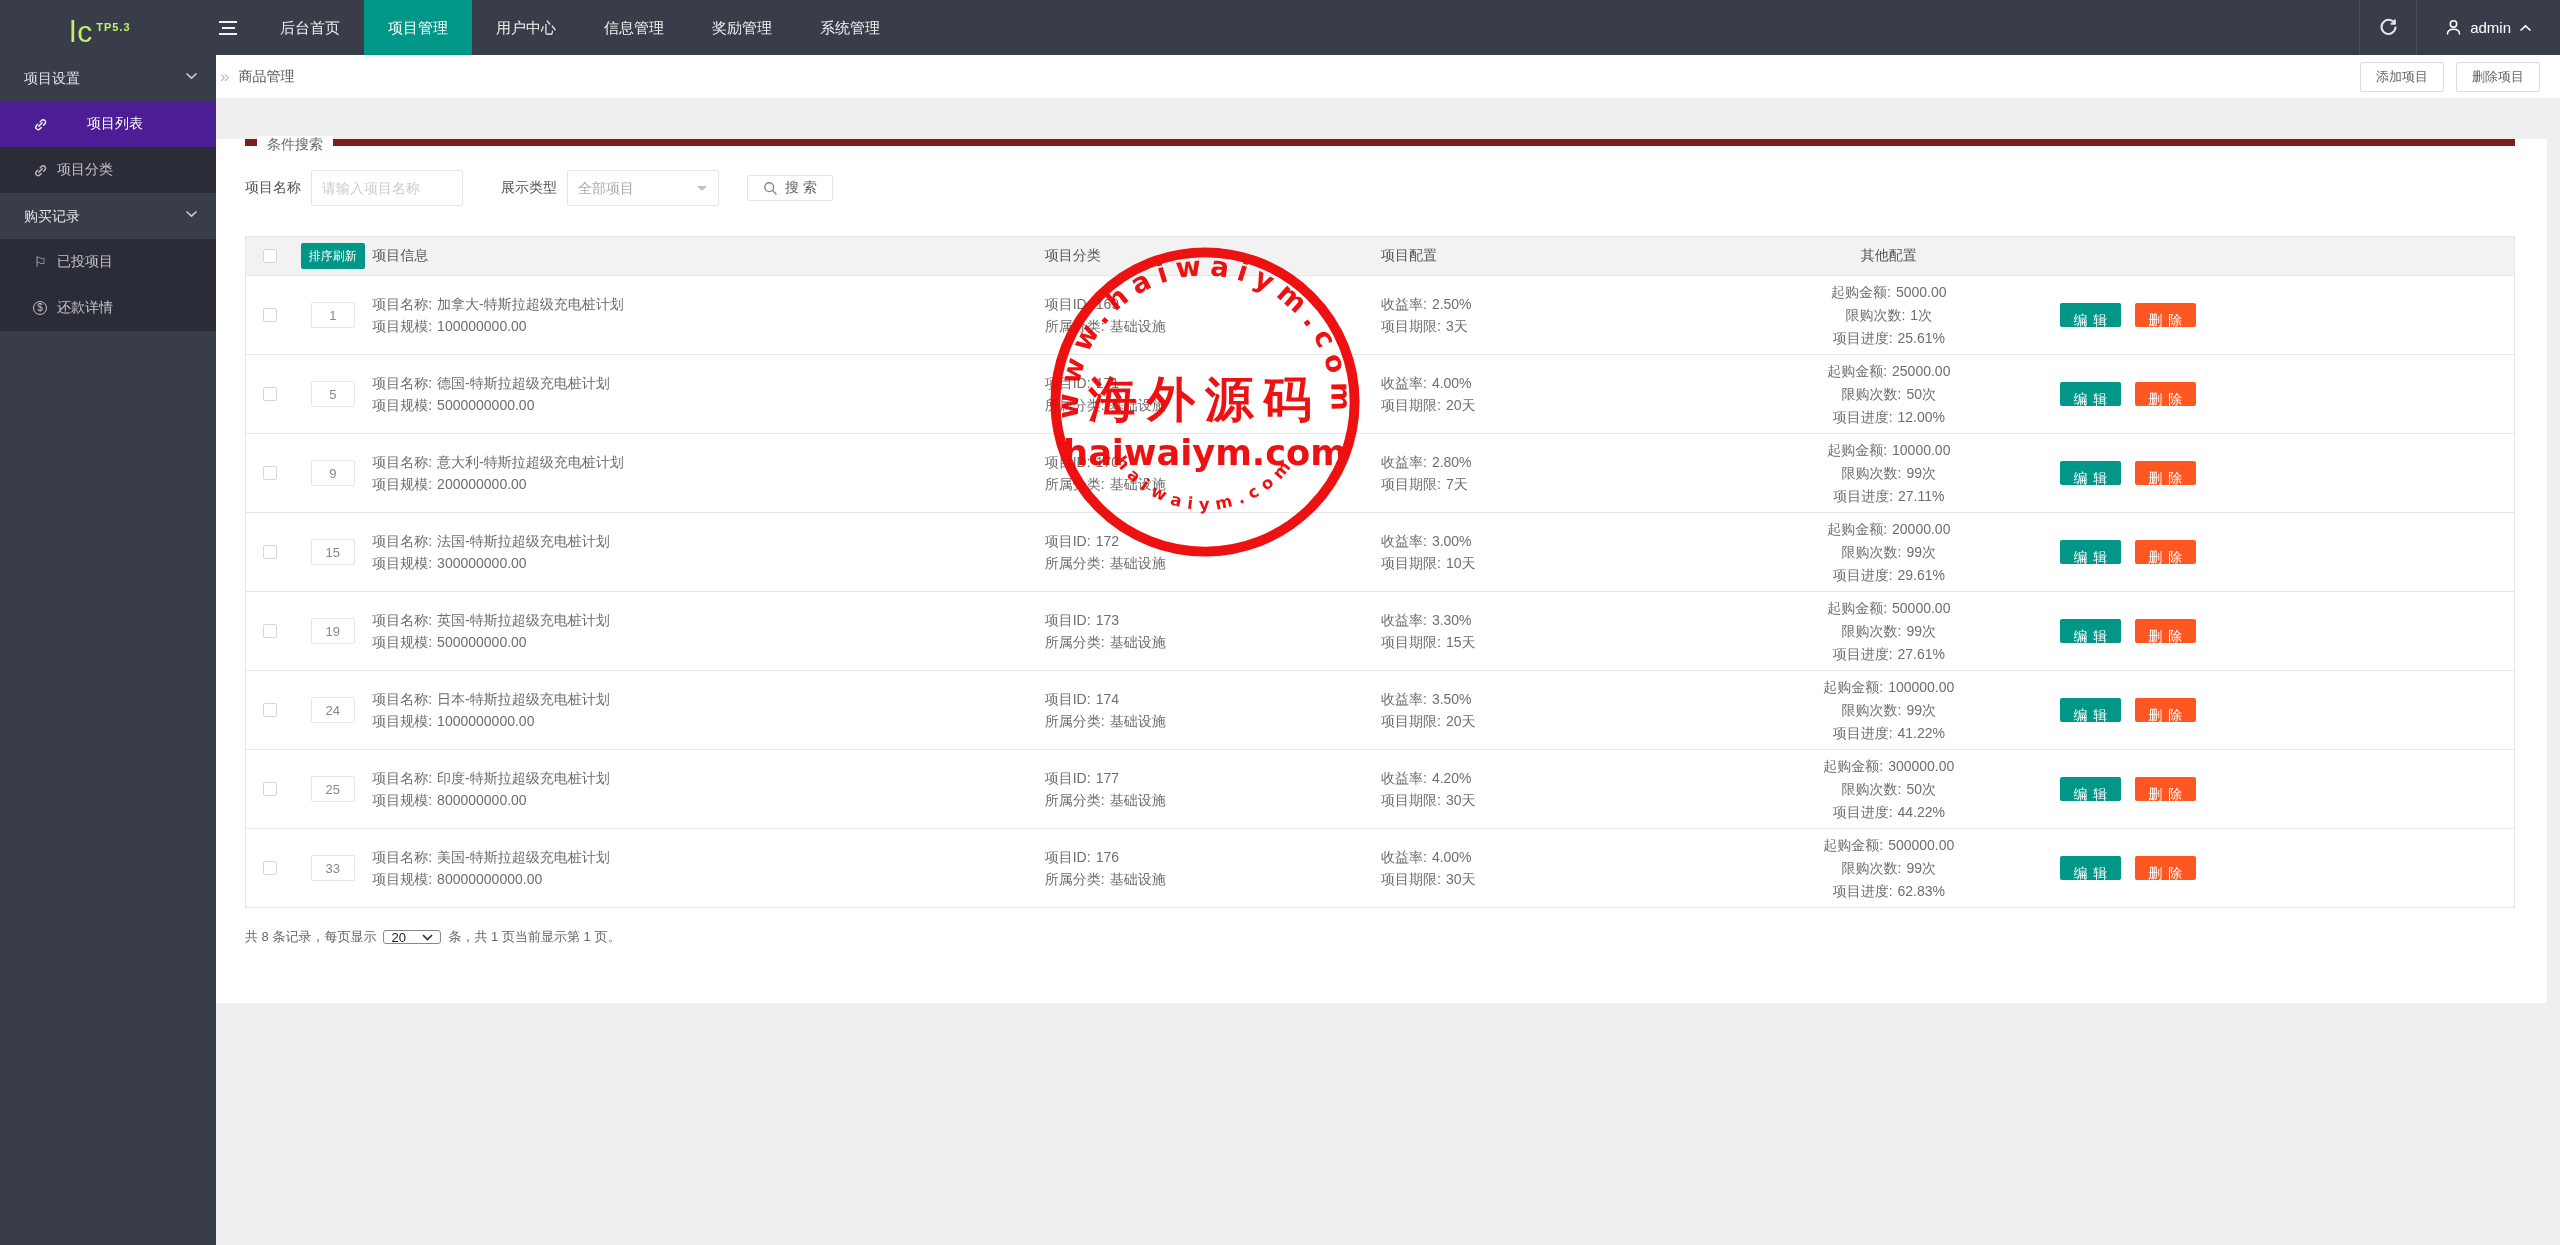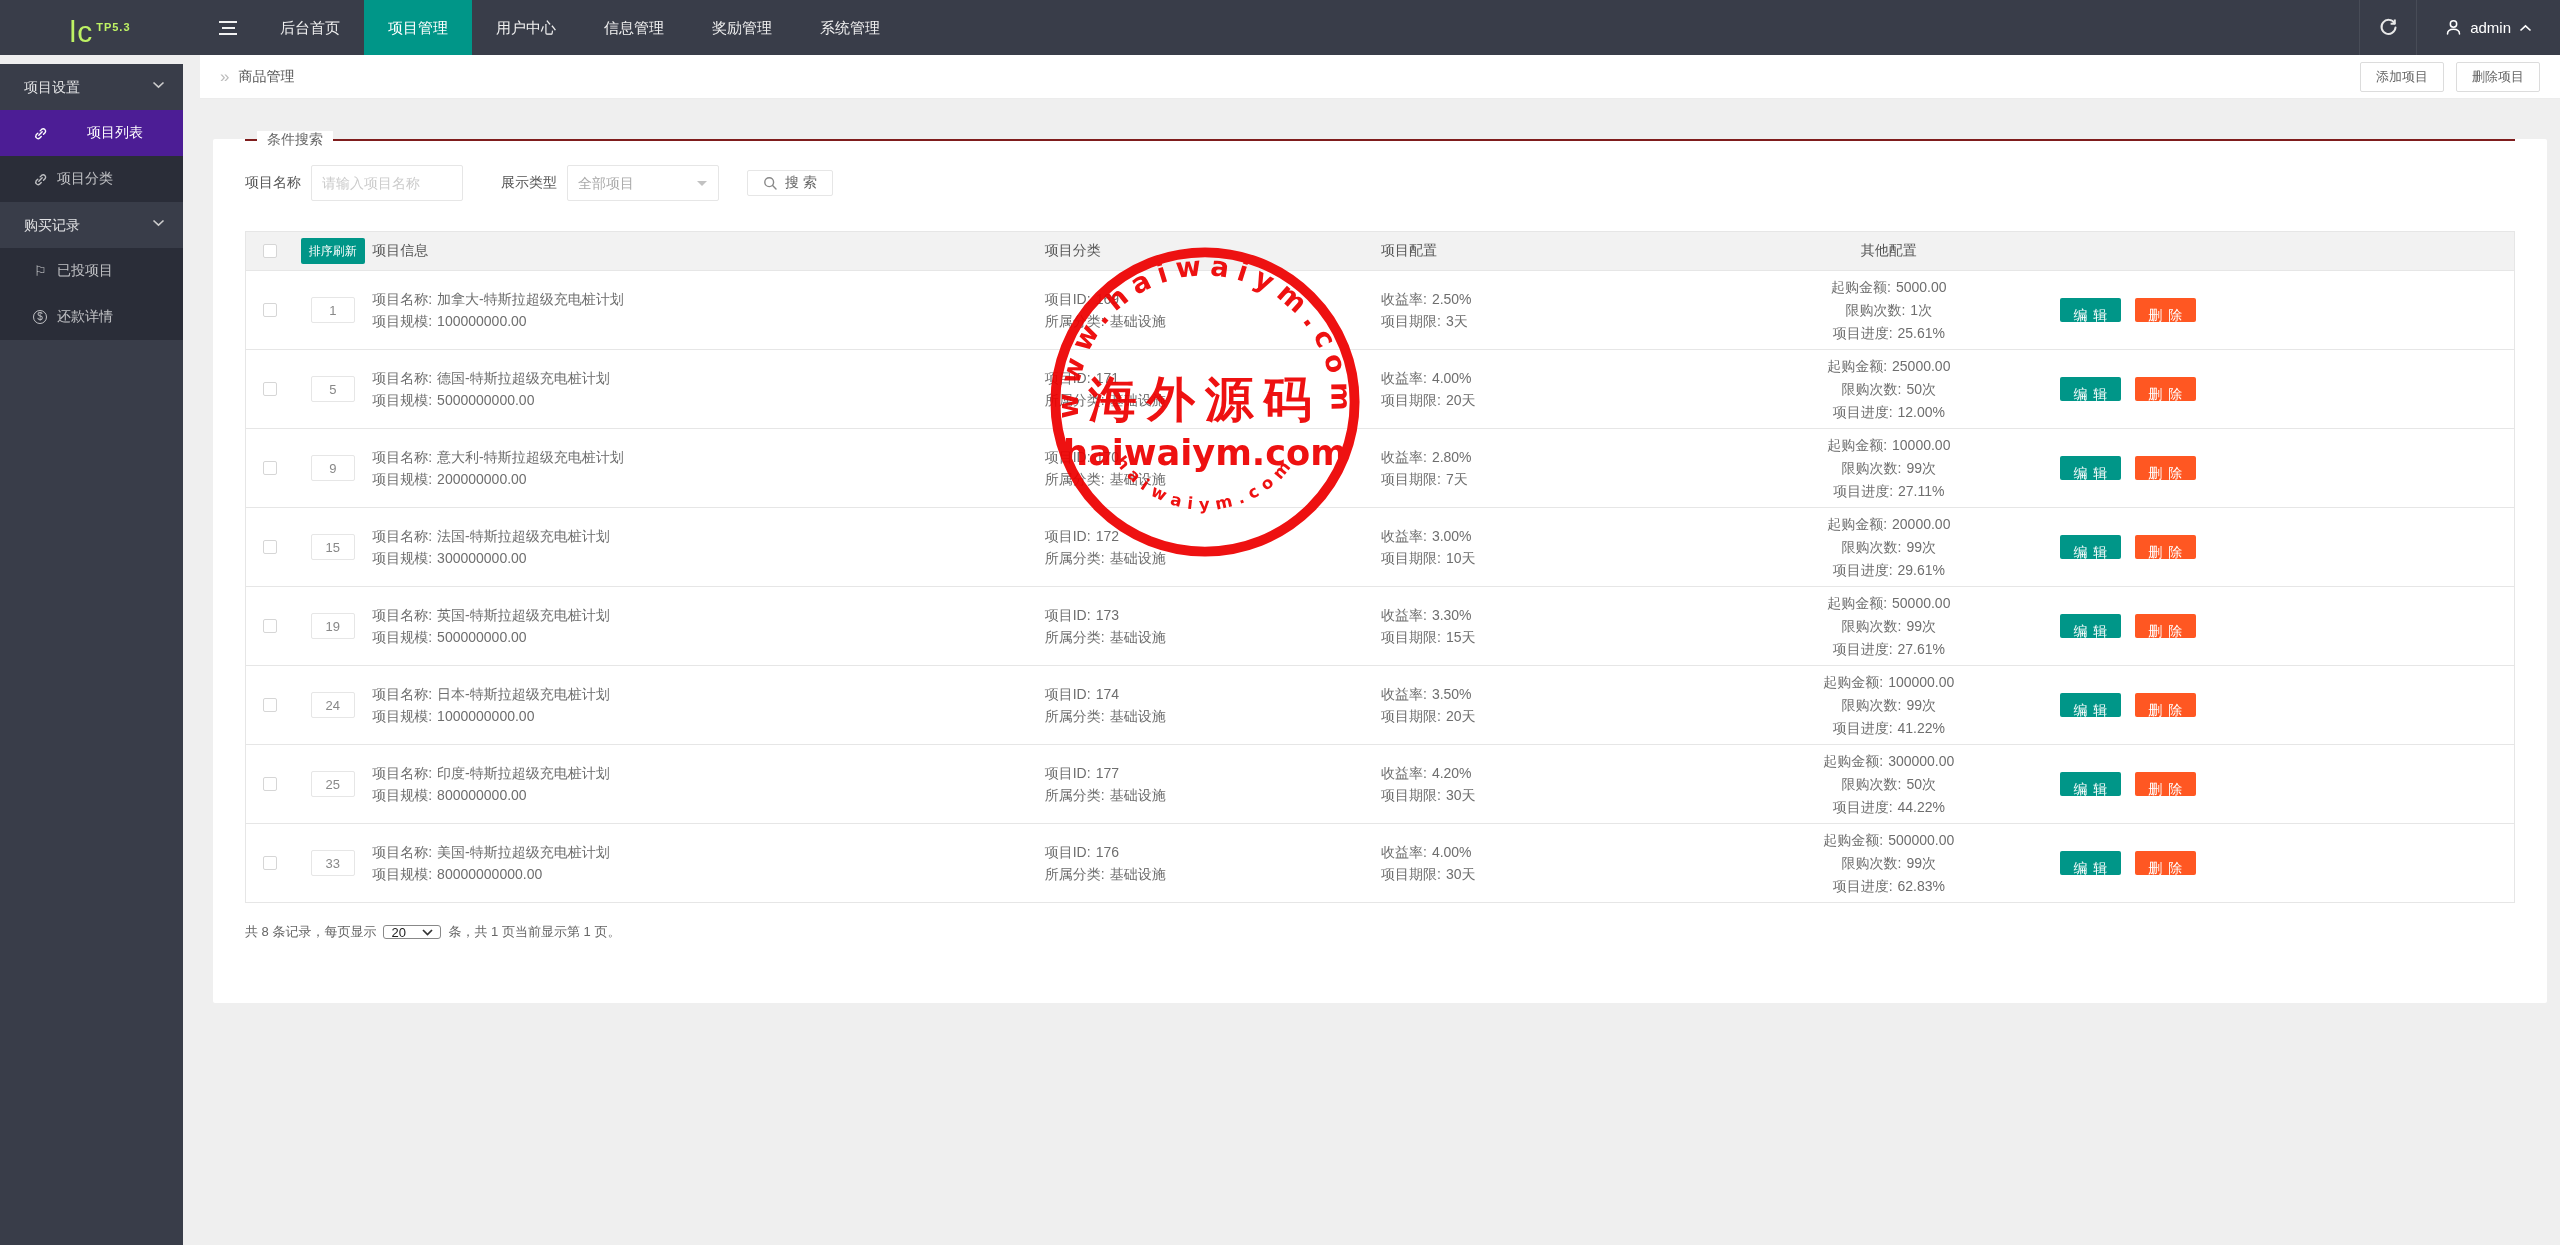--- a/index.html
+++ b/index.html
@@ -24,21 +24,21 @@
   .top-menu { display:flex;align-items:flex-end; }
   .nav-item { padding:0 24px; line-height:55px; color:#f0f0f0; font-size:15px; cursor:pointer; }
   .nav-item.active { background:#009688; color:#fff; }
   .top-right { margin-left:auto; display:flex; align-items:stretch; }
   .refresh-box { width:58px; display:flex; align-items:center; justify-content:center;
     border-left:1px solid rgba(255,255,255,.08); border-right:1px solid rgba(255,255,255,.08); cursor:pointer;}
   .user-box { display:flex; align-items:center; gap:8px; padding:0 28px; color:#fff;
     font-size:15px; cursor:pointer; }
 
   
-  .sidebar { position:absolute; left:0; top:64px; width:183px; bottom:0;
+  .sidebar { position:absolute; left:0; top:55px; width:216px; bottom:0;
     background:#393D49; z-index:15; }
   .group-title { height:46px; line-height:46px; padding:0 24px; color:rgba(255,255,255,.85);
     font-size:14px; position:relative; cursor:pointer; }
   .group-title svg { position:absolute; right:18px; top:17px; }
   .group-items { background:#2a2d38; }
   .side-item { height:46px; display:flex; align-items:center; gap:9px; padding-left:32px;
     color:rgba(255,255,255,.7); font-size:14px; cursor:pointer; }
   .side-item.active { background:#4c1d95; color:#fff;gap:39px; }
   .side-icon { display:inline-flex; width:16px; height:16px; align-items:center; justify-content:center; }
   .flag-glyph { font-size:14px; line-height:1; }
@@ -51,21 +51,21 @@
   .crumb-arrow { color:#bbb; font-size:17px; margin-right:9px; }
   .crumb-title { color:#555; font-size:14px; }
   .crumb-actions { margin-left:auto; display:flex; gap:12px; }
   .ghost-btn { height:30px; line-height:28px; padding:0 15px; background:#fff;
     border:1px solid #dcdcdc; border-radius:2px; color:#666; font-size:13px; cursor:pointer; }
 
   
   .content { position:absolute; left:200px; top:99px; right:0; bottom:0; background:#efefef; }
   .card { margin:11px 13px; height:864px; background:#fff; border-radius:2px; padding:0 32px; position:relative; }
 
-  .fieldset { margin-top:40px; position:relative; border-top:2px solid #7f1d1d;font-family:Liberation Mono, monospace; }
+  .fieldset { margin-top:40px; position:relative; border-top:7px solid #7f1d1d;font-family:Liberation Mono, monospace; }
   .fieldset .legend { position:absolute; top:-10px; left:12px; background:#fff; padding:0 10px;
     color:#666; font-size:14px; }
 
   .form-row { margin-top:24px; display:flex; align-items:center; }
   .f-label { font-size:14px; color:#555; margin-right:10px; }
   .f-input { width:152px; height:36px; border:1px solid #e6e6e6; border-radius:2px;
     padding:0 10px; font-size:14px; color:#666; outline:none;
     font-family:"Liberation Sans","DejaVu Sans",sans-serif; }
   .f-input::placeholder { color:#ccc; }
   .sep-gap { width:38px; }

